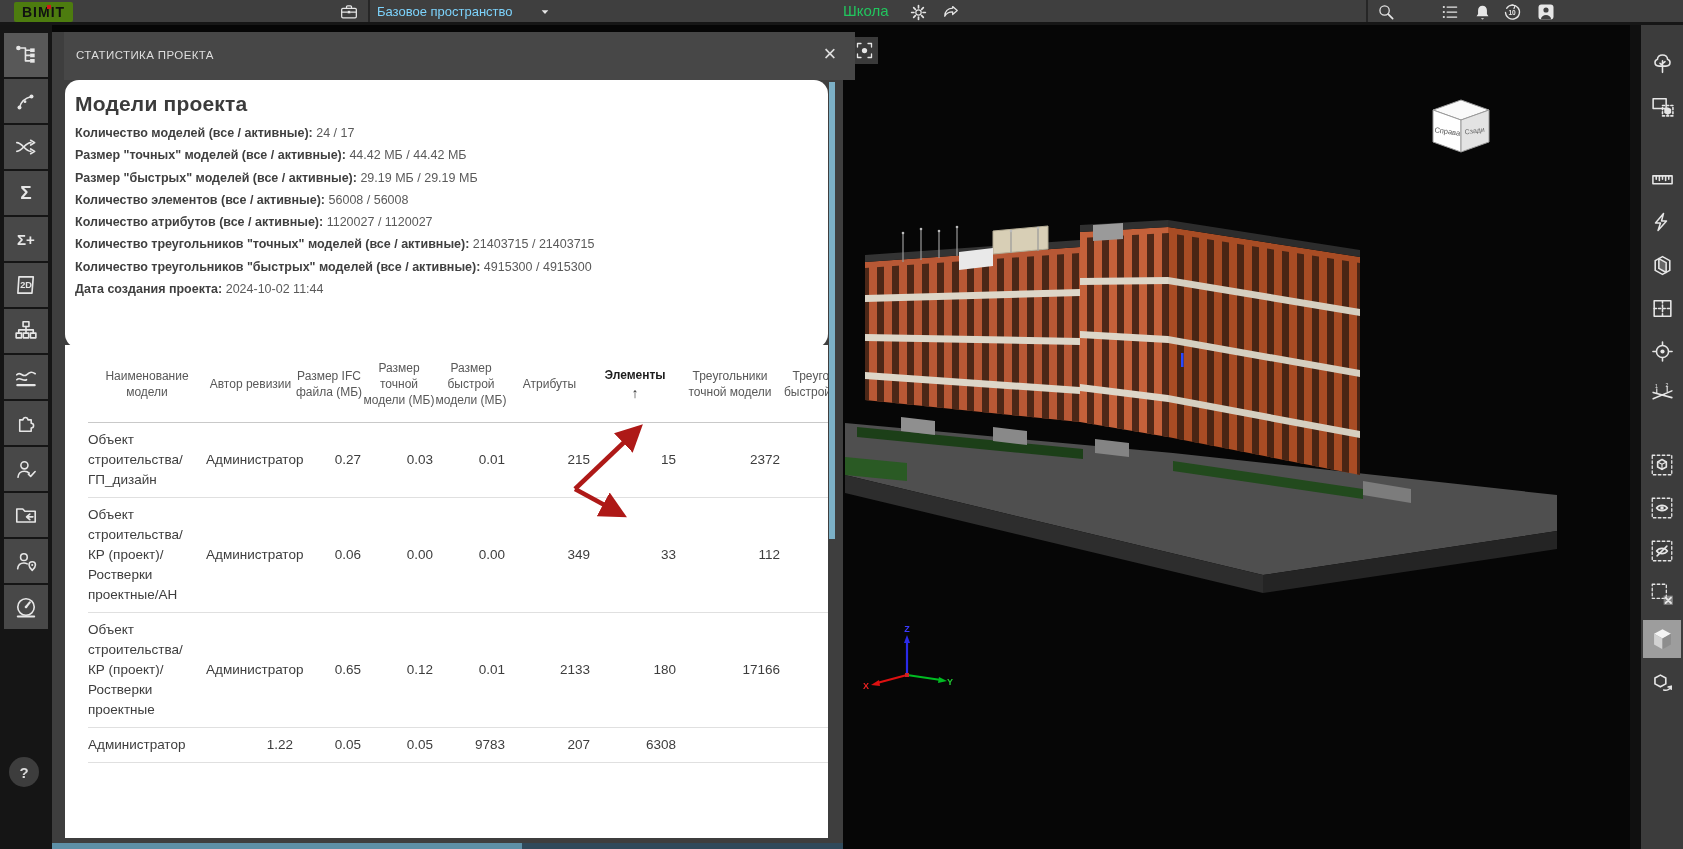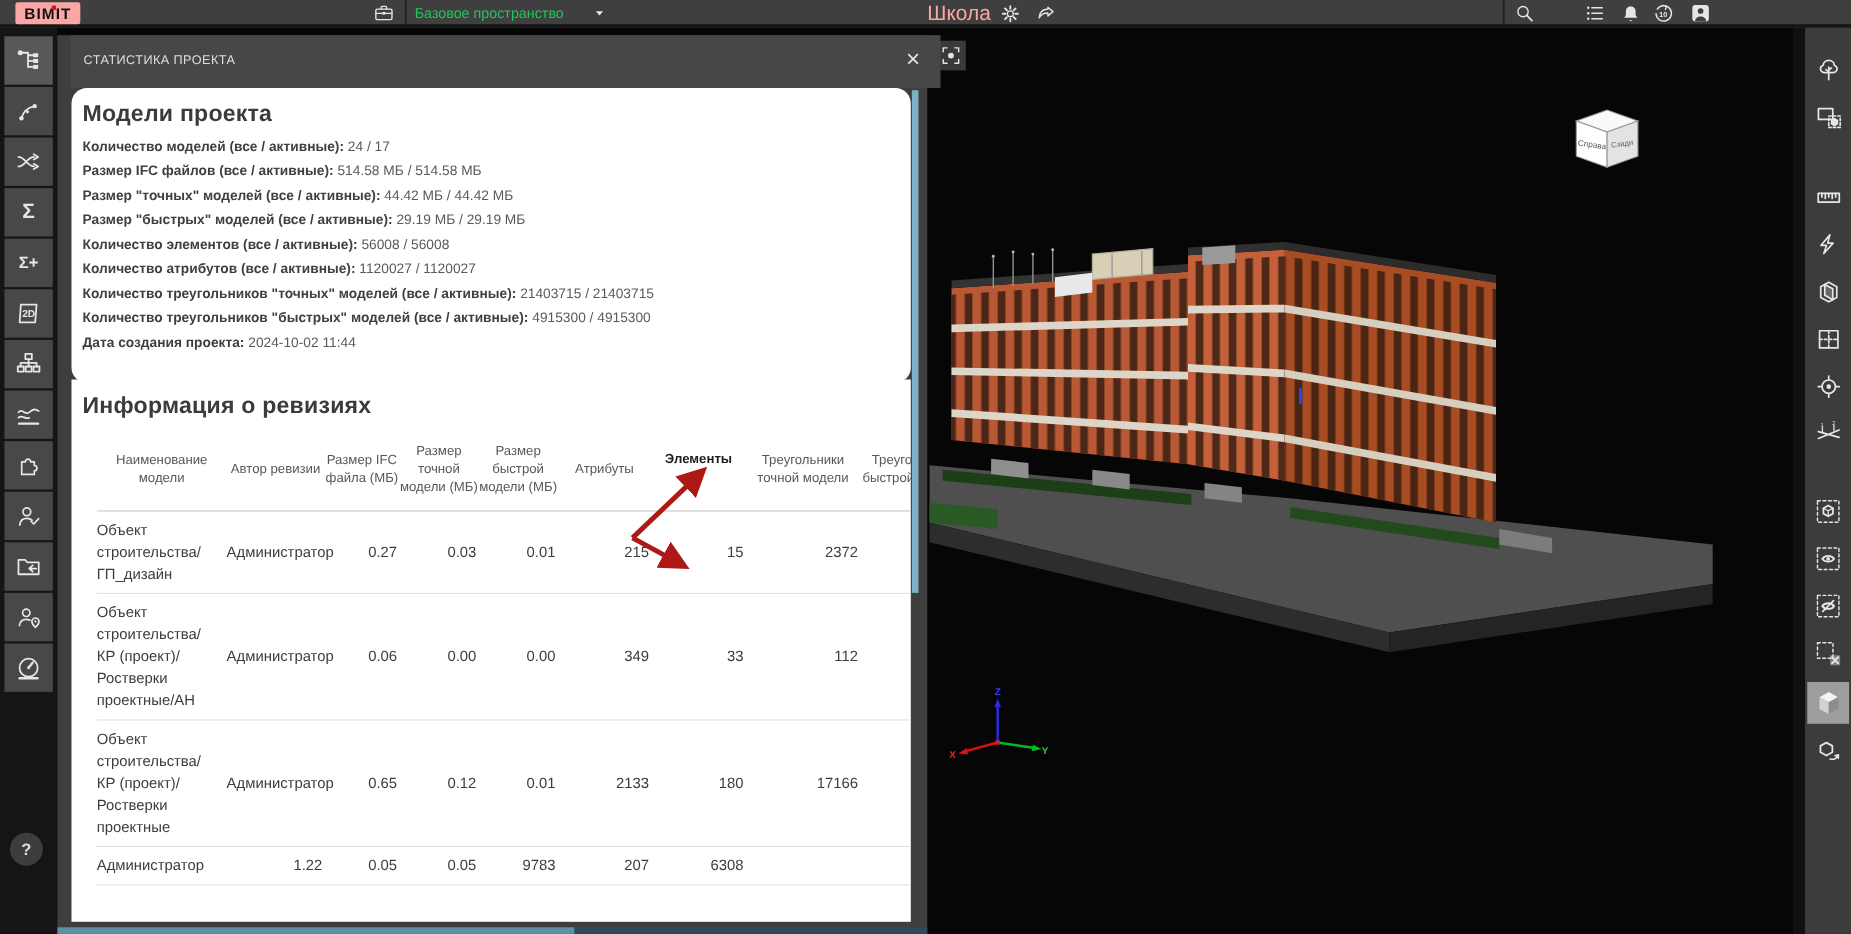--- a/index.html
+++ b/index.html
@@ -2,27 +2,27 @@
 <html><head>
 <meta charset="utf-8">
 <style>
   * { margin:0; padding:0; box-sizing:border-box; }
   html,body { background:#000; }
   body { font-family:"Liberation Sans", sans-serif; }
   #app { position:relative; width:1683px; height:849px; overflow:hidden; background:#060606; }
 
   
   .topbar { position:absolute; left:0; top:0; width:1683px; height:25px; background:#3f3f3f; border-bottom:3px solid #161616; z-index:30; }
-  .logo { position:absolute; left:14px; top:2px; height:20px; padding:0 8px; background:#fca5a5; border-radius:2px;
+  .logo { position:absolute; left:14px; top:2px; height:20px; padding:0 8px; background:#4d7c0f; border-radius:2px;
           color:#111; font-weight:bold; font-size:14px; letter-spacing:1px; line-height:20px;text-align:right; }
   .logo .tittle { position:absolute; right:22px; top:3px; width:4px; height:4px; background:#d01818; }
   .tb-ic { position:absolute; top:1px; width:22px; height:22px; display:flex; align-items:center; justify-content:center; cursor:pointer; }
   .tb-sep { position:absolute; top:0; width:2px; height:22px; background:#262626; }
-  .ws-label { position:absolute; left:377px; top:4px; color:#22c55e; font-size:13px; cursor:pointer; }
-  .proj-title { position:absolute; left:843px; top:2px; color:#fca5a5; font-size:19px; }
+  .ws-label { position:absolute; left:377px; top:4px; color:#7dd3fc; font-size:13px; cursor:pointer; }
+  .proj-title { position:absolute; left:843px; top:2px; color:#22c55e; font-size:15px; }
   svg.ic { stroke:#e6e6e6; fill:none; stroke-width:1.5; stroke-linecap:round; stroke-linejoin:round; }
 
   
   .lsidebar { position:absolute; left:0; top:25px; width:52px; height:824px; background:#151515; z-index:25; }
   .lbtns { position:absolute; left:4px; top:8px; display:flex; flex-direction:column; gap:2px; }
   .ibtn { width:44px; height:44px; background:#484848; display:flex; align-items:center; justify-content:center; cursor:pointer; color:#e6e6e6; }
   .ibtn.sel { background:#585858; }
   .glyph { font-size:19px; font-weight:bold; color:#e6e6e6; }
   .glyph.small { font-size:15px; }
   .help-btn { position:absolute; left:9px; top:732px; width:30px; height:30px; border-radius:50%; background:#3d3d3d; color:#dcdcdc;
@@ -239,32 +239,30 @@
 
   <div class="panel">
     <div class="panel-header">
       <div class="panel-title">СТАТИСТИКА ПРОЕКТА</div>
       <div class="panel-close">×</div>
     </div>
 
     <div class="card card1">
       <h2>Модели проекта</h2>
       <div class="stat-line"><b>Количество моделей (все / активные):</b> <span>24 / 17</span></div>
-      <div class="stat-line"><b>Размер IFC файлов (все / активные):</b> <span>514.58 МБ / 514.58 МБ</span></div>
       <div class="stat-line"><b>Размер "точных" моделей (все / активные):</b> <span>44.42 МБ / 44.42 МБ</span></div>
       <div class="stat-line"><b>Размер "быстрых" моделей (все / активные):</b> <span>29.19 МБ / 29.19 МБ</span></div>
       <div class="stat-line"><b>Количество элементов (все / активные):</b> <span>56008 / 56008</span></div>
       <div class="stat-line"><b>Количество атрибутов (все / активные):</b> <span>1120027 / 1120027</span></div>
       <div class="stat-line"><b>Количество треугольников "точных" моделей (все / активные):</b> <span>21403715 / 21403715</span></div>
       <div class="stat-line"><b>Количество треугольников "быстрых" моделей (все / активные):</b> <span>4915300 / 4915300</span></div>
       <div class="stat-line"><b>Дата создания проекта:</b> <span>2024-10-02 11:44</span></div>
     </div>
 
     <div class="card card2">
-      <h2>Информация о ревизиях</h2>
       <div class="rev-table">
         <div class="tr thead">
           <div>Наименование модели</div>
           <div>Автор ревизии</div>
           <div>Размер IFC файла (МБ)</div>
           <div>Размер точной модели (МБ)</div>
           <div>Размер быстрой модели (МБ)</div>
           <div>Атрибуты</div>
           <div class="sorted"><span>Элементы</span><span class="sort-arrow">↑</span></div>
           <div>Треугольники точной модели</div>

